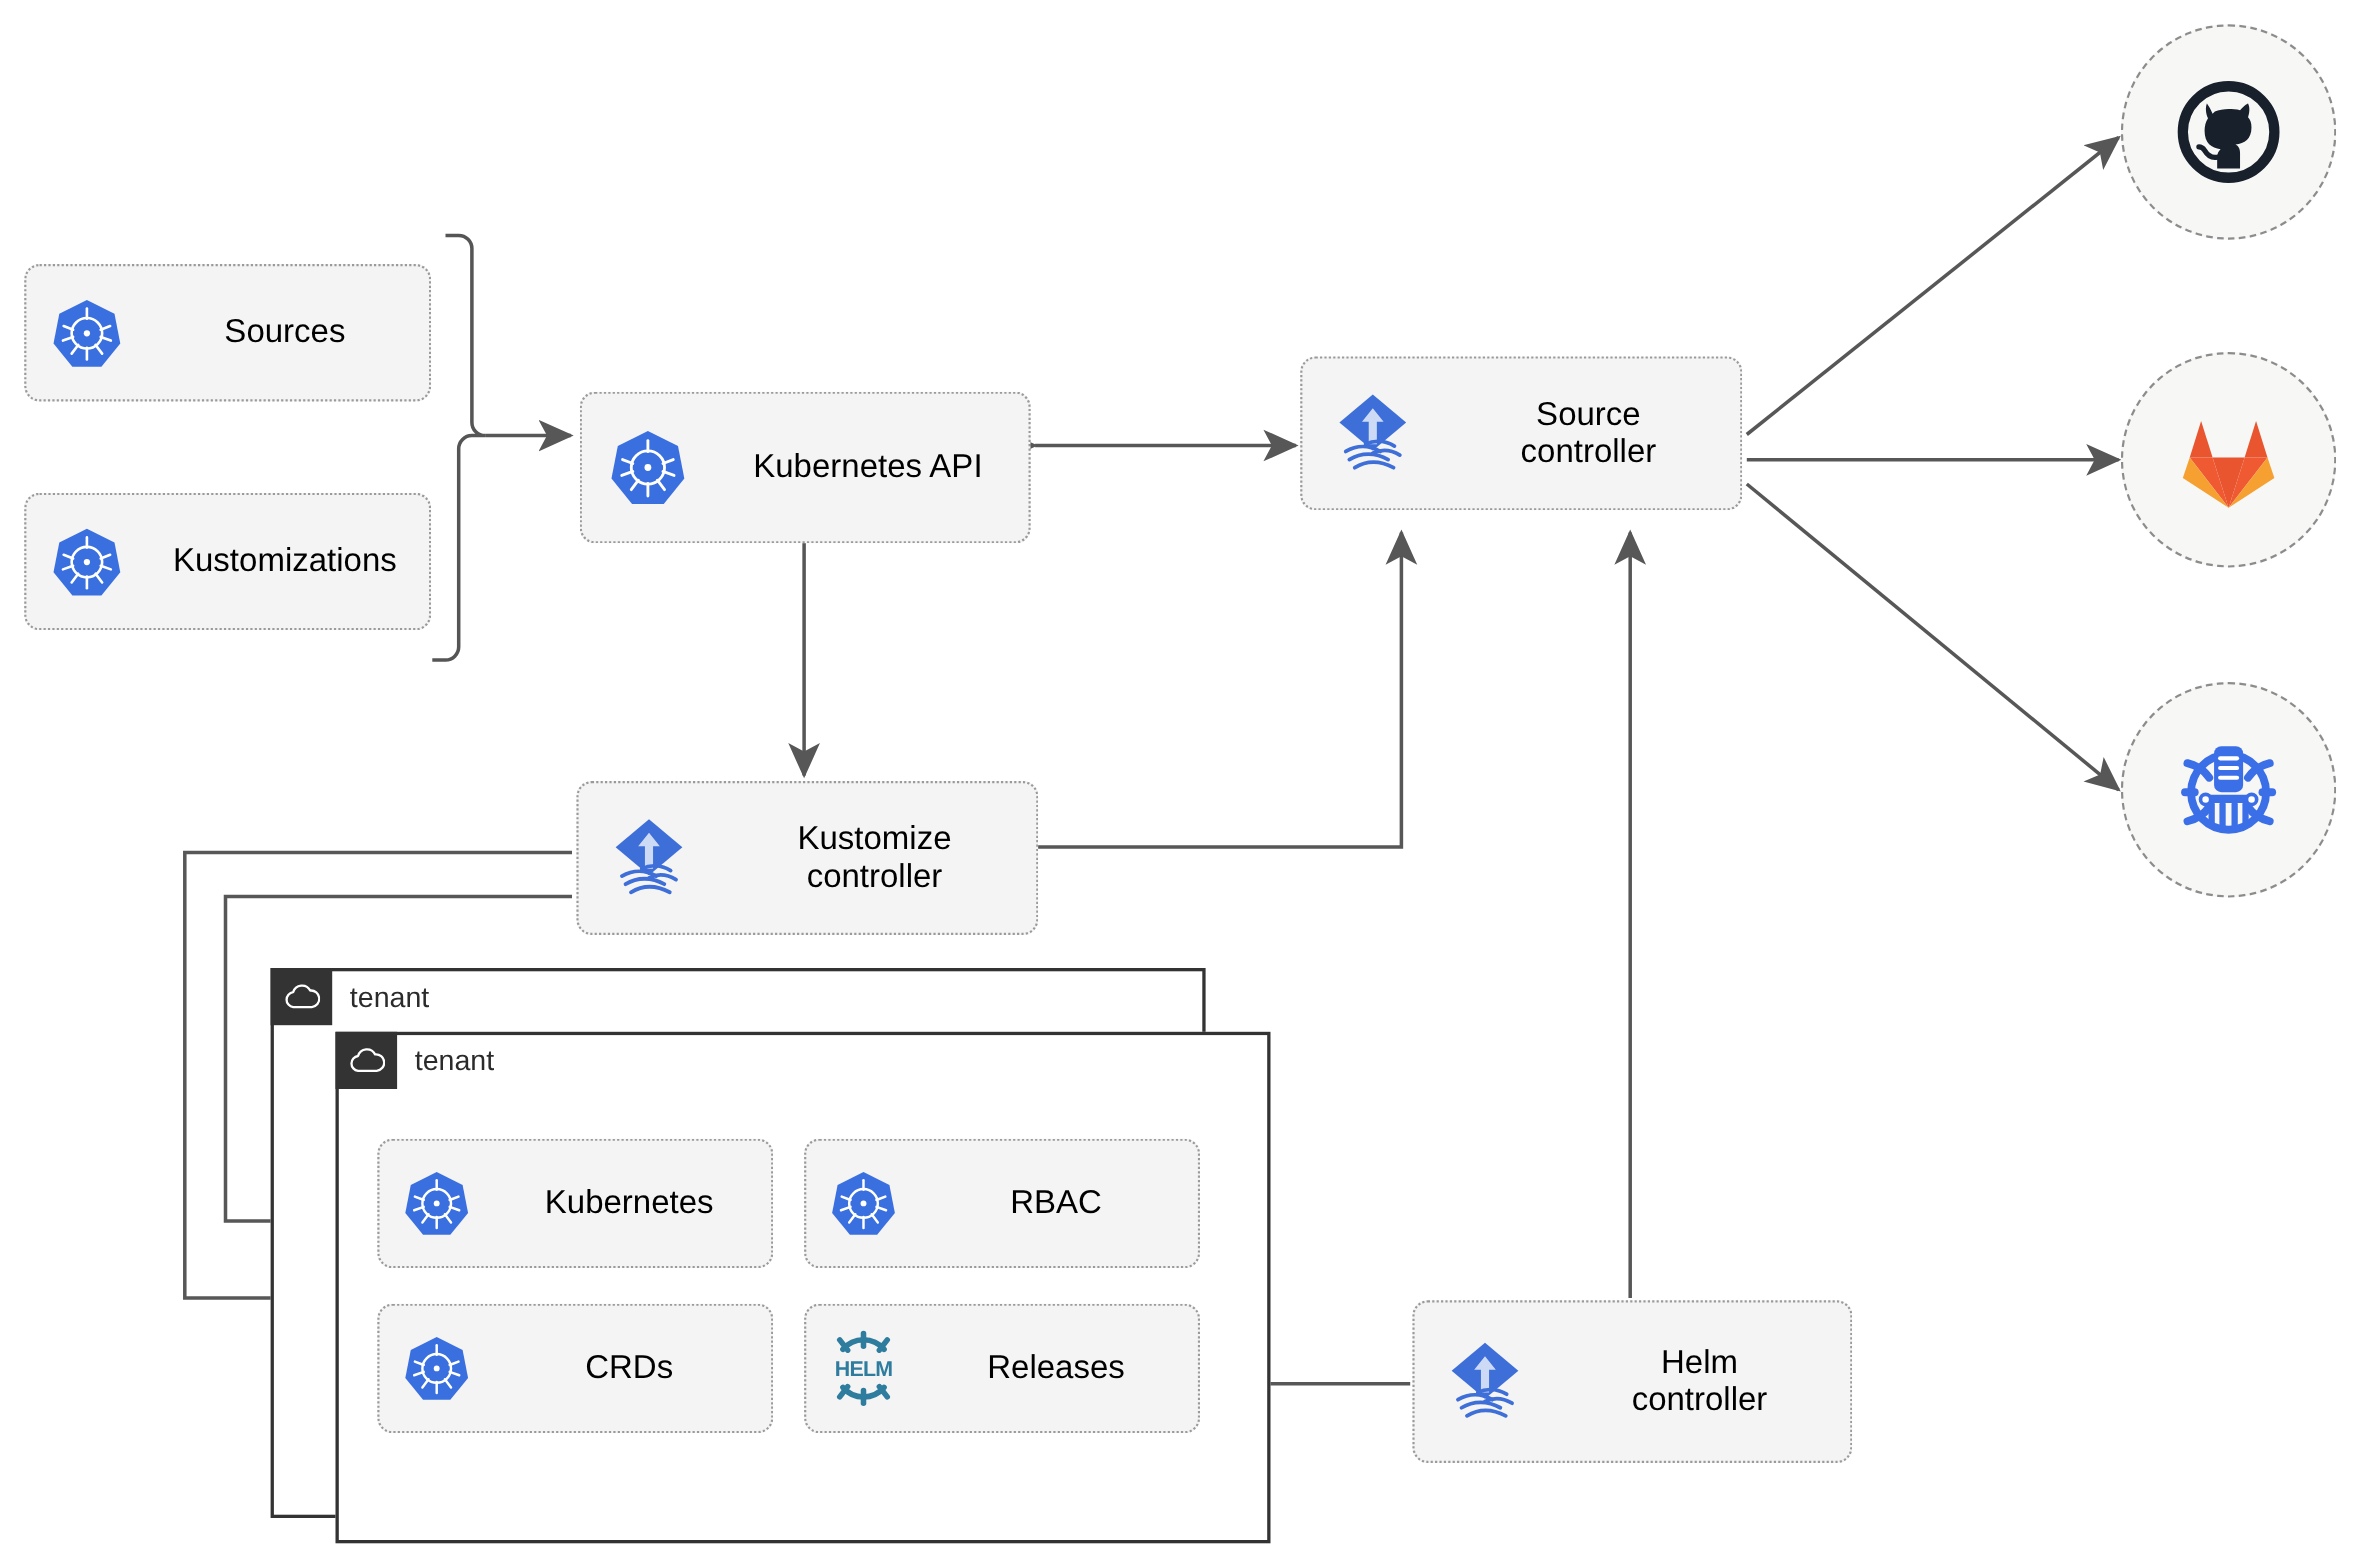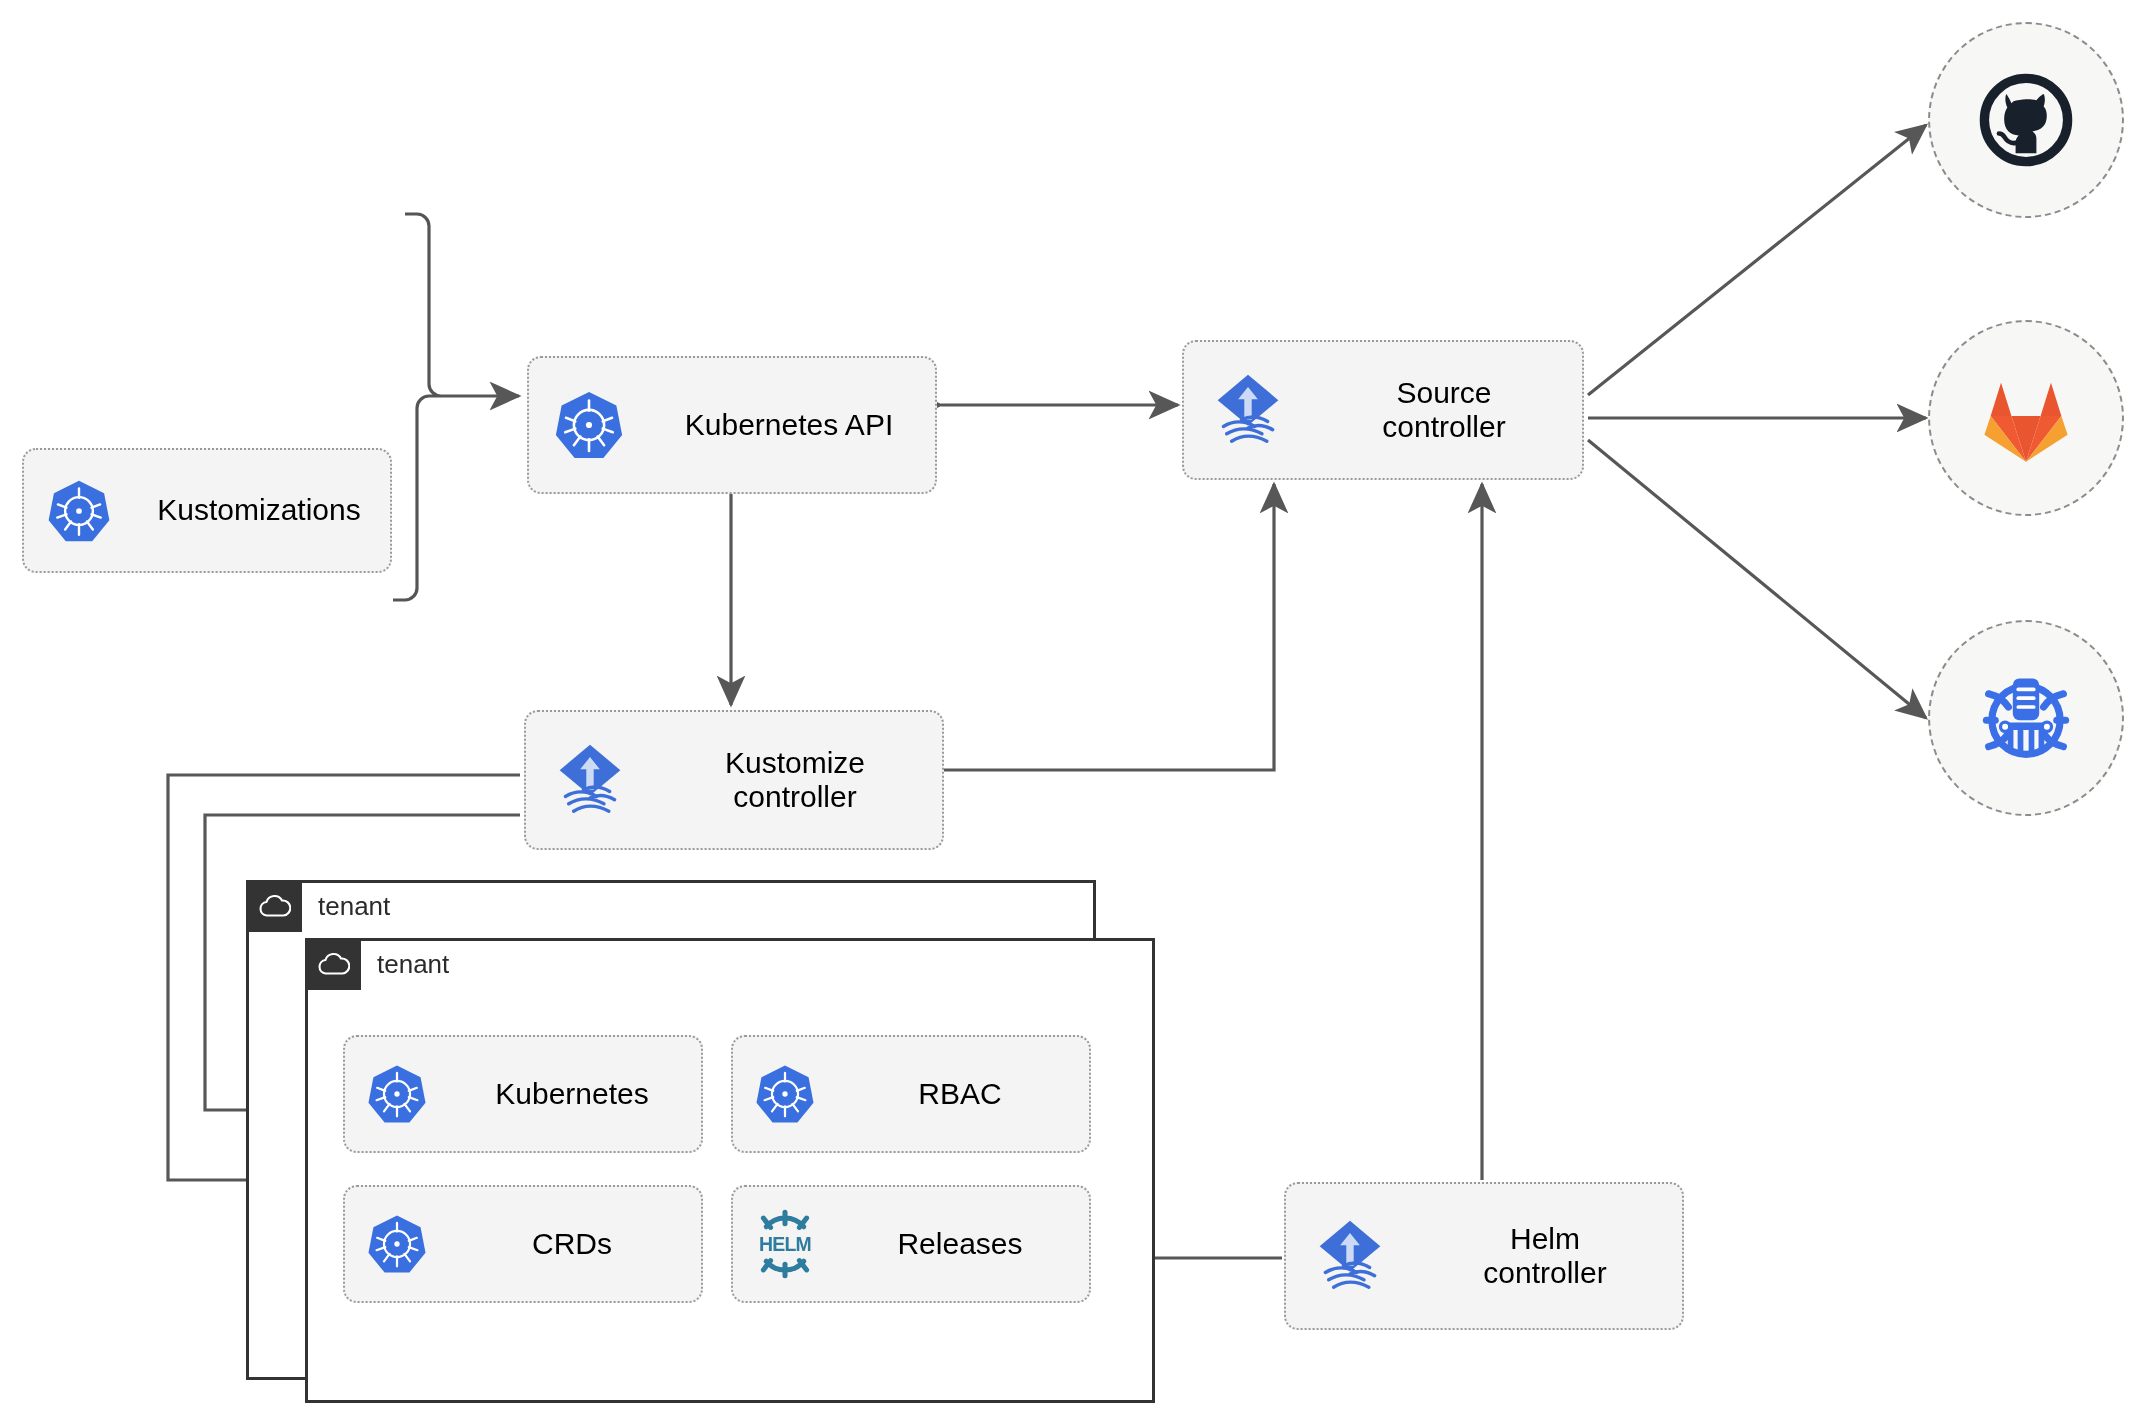--- a/index.html
+++ b/index.html
@@ -118,20 +118,40 @@
     <div class="tab">
       <div class="tabicon">
         <svg width="34" height="24" viewBox="0 0 34 24">
           <path d="M9.5,21.5 A6.8,6.8 0 0 1 9.5,8 A8.4,8.4 0 0 1 25,6.5 A5.6,5.6 0 0 1 26.5,21.5 z" fill="none" stroke="#ffffff" stroke-width="2.1" stroke-linejoin="round"></path>
         </svg>
       </div>
       <div class="tabtxt">tenant</div>
     </div>
   </div>
 
+  <div class="chip" style="left:22px;top:240px;width:370px;height:125px;">
+    <div class="ic" style="width:110px;">
+      <svg width="66" height="66" viewBox="0 0 100 100">
+        <path d="M50,4 L88,23 L96,64 L70,96 L30,96 L4,64 L12,23 z" fill="#3A6FE0"></path>
+        <g fill="none" stroke="#fff" stroke-width="3.6" stroke-linecap="round">
+          <circle cx="50" cy="50" r="21"></circle>
+          <circle cx="50" cy="50" r="4.3" fill="#fff" stroke="none"></circle>
+          <line x1="50" y1="16" x2="50" y2="30"></line>
+          <line x1="50" y1="70" x2="50" y2="86"></line>
+          <line x1="18" y1="40" x2="31" y2="45"></line>
+          <line x1="69" y1="55" x2="83" y2="60"></line>
+          <line x1="82" y1="40" x2="69" y2="45"></line>
+          <line x1="31" y1="55" x2="17" y2="60"></line>
+          <line x1="29" y1="78" x2="38" y2="66"></line>
+          <line x1="71" y1="78" x2="62" y2="66"></line>
+        </g>
+      </svg>
+    </div>
+    <div class="lbl">Sources</div>
+  </div>
 
   <div class="chip" style="left:22px;top:448px;width:370px;height:125px;">
     <div class="ic" style="width:110px;">
       <svg width="66" height="66" viewBox="0 0 100 100">
         <path d="M50,4 L88,23 L96,64 L70,96 L30,96 L4,64 L12,23 z" fill="#3A6FE0"></path>
         <g fill="none" stroke="#fff" stroke-width="3.6" stroke-linecap="round">
           <circle cx="50" cy="50" r="21"></circle>
           <circle cx="50" cy="50" r="4.3" fill="#fff" stroke="none"></circle>
           <line x1="50" y1="16" x2="50" y2="30"></line>
             <line x1="50" y1="70" x2="50" y2="86"></line>
@@ -161,21 +181,21 @@
           <line x1="82" y1="40" x2="69" y2="45"></line>
             <line x1="31" y1="55" x2="17" y2="60"></line>
           <line x1="29" y1="78" x2="38" y2="66"></line>
             <line x1="71" y1="78" x2="62" y2="66"></line>
         </g>
       </svg>
     </div>
     <div class="lbl">Kubernetes API</div>
   </div>
 
-  <div class="chip ctrl" style="left:1182px;top:340px;width:402px;height:140px;">
+  <div class="chip ctrl" style="left:1182px;top:324px;width:402px;height:140px;">
     <div class="ic" style="width:128px;">
       <svg width="82" height="82" viewBox="0 0 100 100">
         <path d="M50,7 L87,38 L50,69 L13,38 z" fill="#3E6FD8"></path>
         <path d="M50,22 L62,37 L54.5,37 L54.5,62 L45.5,62 L45.5,37 L38,37 z" fill="#cddaf6"></path>
         <g stroke="#3E6FD8" stroke-width="4.2" fill="none" stroke-linecap="round">
           <path d="M20,70 C32,63 46,63 58,70"></path>
           <path d="M24,79 C37,71 53,71 67,79"></path>
           <path d="M30,88 C43,80 58,80 73,88"></path>
           <path d="M42,62 C52,57 64,58 74,64"></path>
           <path d="M50,72 C60,67 70,68 80,74"></path>

